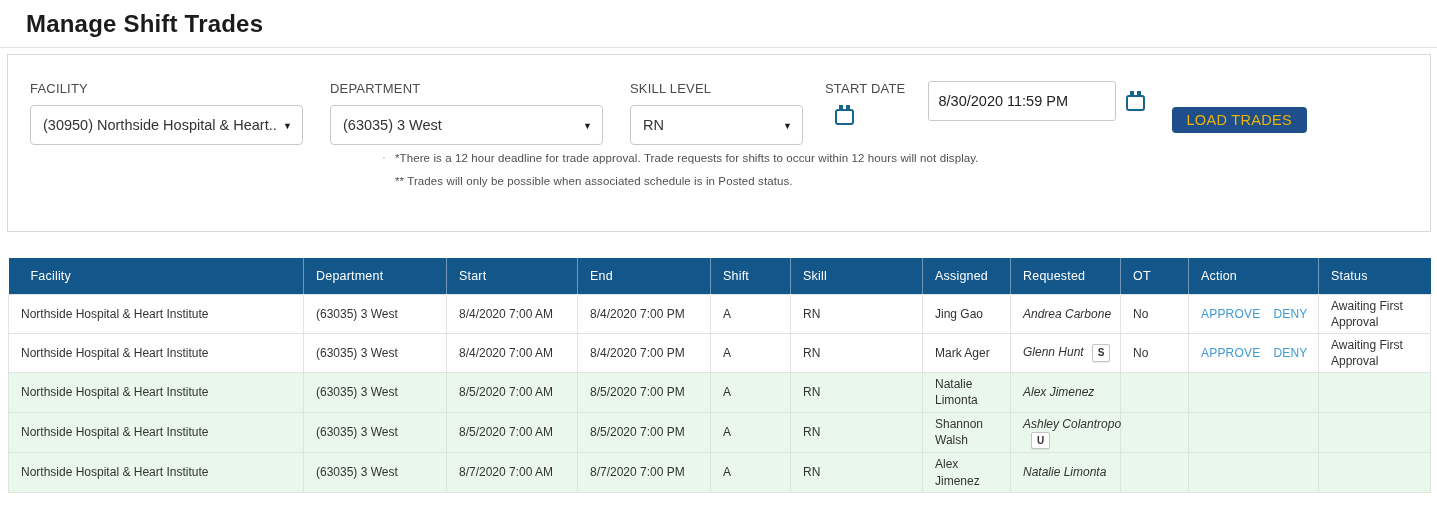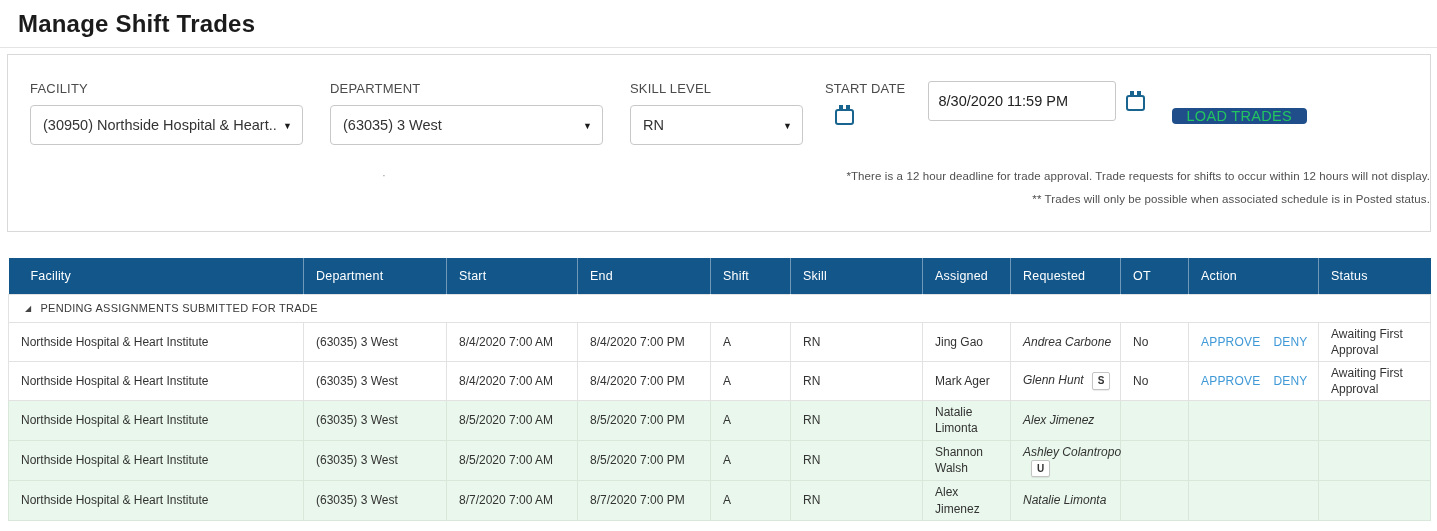--- a/index.html
+++ b/index.html
@@ -1,20 +1,20 @@
 <!DOCTYPE html>
 <html style="--header-blue: #12568A; --button-blue: #1F4E8B; --link-blue: #3F99D6; --approved-green: #E9F7EC; --icon-blue: #19648F;"><head>
 <meta charset="utf-8">
 <style>
   * { box-sizing: border-box; margin: 0; padding: 0; }
   html,body { width:1437px; height:531px; overflow:hidden; background:#fff;
               font-family:"Liberation Sans", sans-serif; }
 
   
-  .title-bar { padding:10px 0 9px 18px; border-bottom:1px solid #e4e4e4; }
+  .title-bar { padding:10px 0 9px 26px; border-bottom:1px solid #e4e4e4; }
   .title-bar h1 { font-size:24px; font-weight:700; color:#1b1b1b; letter-spacing:.2px; }
 
   
   .filter-panel { margin:6px 6px 0 7px; border:1px solid #d9d9d9; height:178px; background:#fff; }
   .filters { display:flex; align-items:flex-start; padding:26px 0 0 22px; }
   .filter-group { margin-right:27px; }
   .filter-group.tight { margin-right:22px; }
   .filter-label { font-size:13px; color:#4b4b4b; margin-bottom:9px; letter-spacing:.2px; }
   .select { position:relative; height:40px; border:1px solid #c8c8c8; border-radius:4px;
             background:#fff; display:flex; align-items:center; padding:0 26px 0 12px;
@@ -28,25 +28,25 @@
   .date-input { width:188px; height:40px; border:1px solid #c8c8c8; border-radius:3px;
                 font-size:14.5px; color:#222; padding:0 10px;
                 font-family:"Liberation Sans", sans-serif; }
   .cal-icon { width:19px; height:16px; border:2px solid var(--icon-blue,#19648F);
               border-radius:3px; margin-left:10px; margin-top:4px; position:relative; cursor:pointer; }
   .cal-icon::before, .cal-icon::after { content:''; position:absolute; top:-6px; width:4px;
               height:5px; background:var(--icon-blue,#19648F); }
   .cal-icon::before { left:2px; }
   .cal-icon::after { right:2px; }
   .btn-group { padding-top:26px; margin-right:0; }
-  .load-btn { background:var(--button-blue,#1F4E8B); color:#22c55e; font-size:14.5px; height:16px;
+  .load-btn { background:var(--button-blue,#1F4E8B); color:#eab308; font-size:14.5px; height:26px;
               padding:0 15px; border:none; border-radius:4px; letter-spacing:.3px; cursor:pointer;
               font-family:"Liberation Sans", sans-serif; }
 
-  .notes { margin:25px 0 0 387px; font-size:11.5px; color:#4f4f4f; letter-spacing:.1px;text-align:right; }
+  .notes { margin:7px 0 0 387px; font-size:11.5px; color:#4f4f4f; letter-spacing:.1px; }
   .note-line { margin-bottom:11px; position:relative; }
   .note-line.bulleted::before { content:'\00b7'; position:absolute; left:-13px; top:-1px; color:#9a9a9a; }
 
   
   .grid { margin:26px 0 0 8px; width:1422px; border-collapse:collapse; table-layout:fixed;
           font-size:12px; color:#333; }
   .grid thead th { background:var(--header-blue,#12568A); color:#fff; font-weight:400;
           text-align:left; height:36px; padding:0 4px 0 12px; font-size:12.5px;
           border-right:1px solid rgba(255,255,255,.4); letter-spacing:.2px; }
   .grid thead th:first-child { padding-left:22px; }
@@ -149,25 +149,20 @@
       <th>Shift</th>
       <th>Skill</th>
       <th>Assigned</th>
       <th>Requested</th>
       <th>OT</th>
       <th>Action</th>
       <th>Status</th>
     </tr>
   </thead>
   <tbody>
-      <tr class="group-row">
-    <td colspan="11">
-      <span class="tri">◢</span><span>PENDING ASSIGNMENTS SUBMITTED FOR TRADE</span>
-    </td>
-  </tr>
       <tr>
     <td class="cell-facility"><span>Northside Hospital &amp; Heart Institute</span></td>
     <td class="cell-department"><span>(63035) 3 West</span></td>
     <td class="cell-start"><span>8/4/2020 7:00 AM</span></td>
     <td class="cell-end"><span>8/4/2020 7:00 PM</span></td>
     <td class="cell-shift"><span>A</span></td>
     <td class="cell-skill"><span>RN</span></td>
     <td class="cell-assigned"><span>Jing Gao</span></td>
     <td class="cell-requested"><span class="name">Andrea Carbone</span></td>
     <td class="cell-ot"><span>No</span></td>

